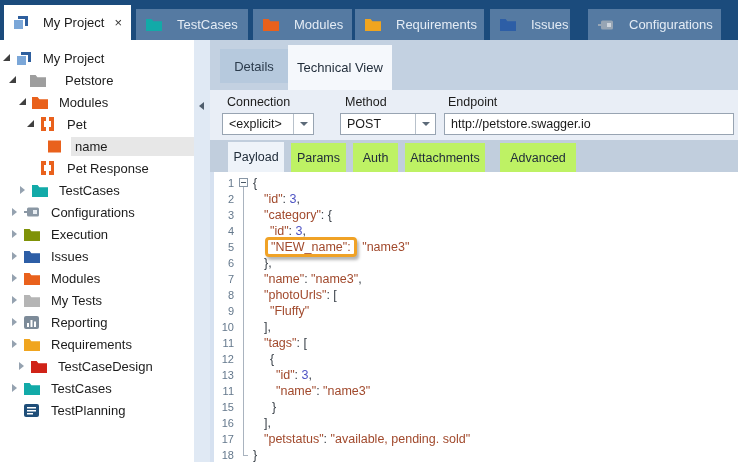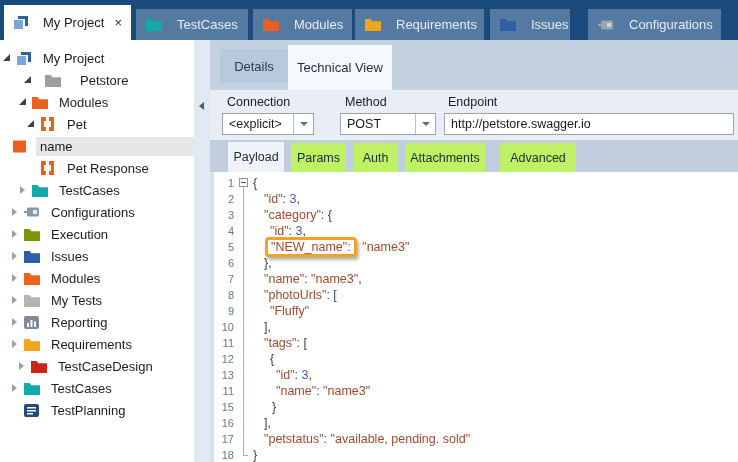--- a/index.html
+++ b/index.html
@@ -144,21 +144,21 @@
     <div class="tree-row" style="padding-left: 3px;">
       <span class="exp exp-open"></span>
       <span class="t-ico">
         <svg width="16" height="15" viewBox="0 0 16 15">
           <rect x="1" y="5" width="9" height="9" fill="#7ba7d8"></rect>
           <path d="M5 1h10v10h-3V4H5z" fill="#2e5f9e"></path>
         </svg>
       </span>
       <span class="t-label">My Project</span>
     </div>
-    <div class="tree-row" style="padding-left: 24px; gap: 8px;">
+    <div class="tree-row" style="padding-left: 9px; gap: 8px;">
       <span class="exp exp-open"></span>
       <span class="t-ico">
         <svg width="16" height="13" viewBox="0 0 16 13">
           <path d="M0 1h5.6l1.8 2.2H16V13H0z" fill="#9e9e9e"></path>
         </svg>
       </span>
       <span class="t-label">Petstore</span>
     </div>
     <div class="tree-row" style="padding-left: 19px;">
       <span class="exp exp-open"></span>
@@ -172,21 +172,21 @@
     <div class="tree-row" style="padding-left: 27px;">
       <span class="exp exp-open"></span>
       <span class="t-ico">
         <svg width="15" height="14" viewBox="0 0 15 14">
           <path d="M1 0h5v4H4v6h2v4H1z" fill="#e9611c"></path>
           <path d="M14 0H9v4h2v6H9v4h5z" fill="#e9611c"></path>
         </svg>
       </span>
       <span class="t-label">Pet</span>
     </div>
-    <div class="tree-row" style="">
+    <div class="tree-row" style="padding-left: 35px;">
       <span class="exp"></span>
       <span class="t-ico">
         <svg width="14" height="13" viewBox="0 0 14 13">
           <rect x="0" y="0.5" width="13" height="12" fill="#e9611c"></rect>
         </svg>
       </span>
       <span class="t-label sel">name</span>
     </div>
     <div class="tree-row" style="padding-left: 27px;">
       <span class="exp"></span>

